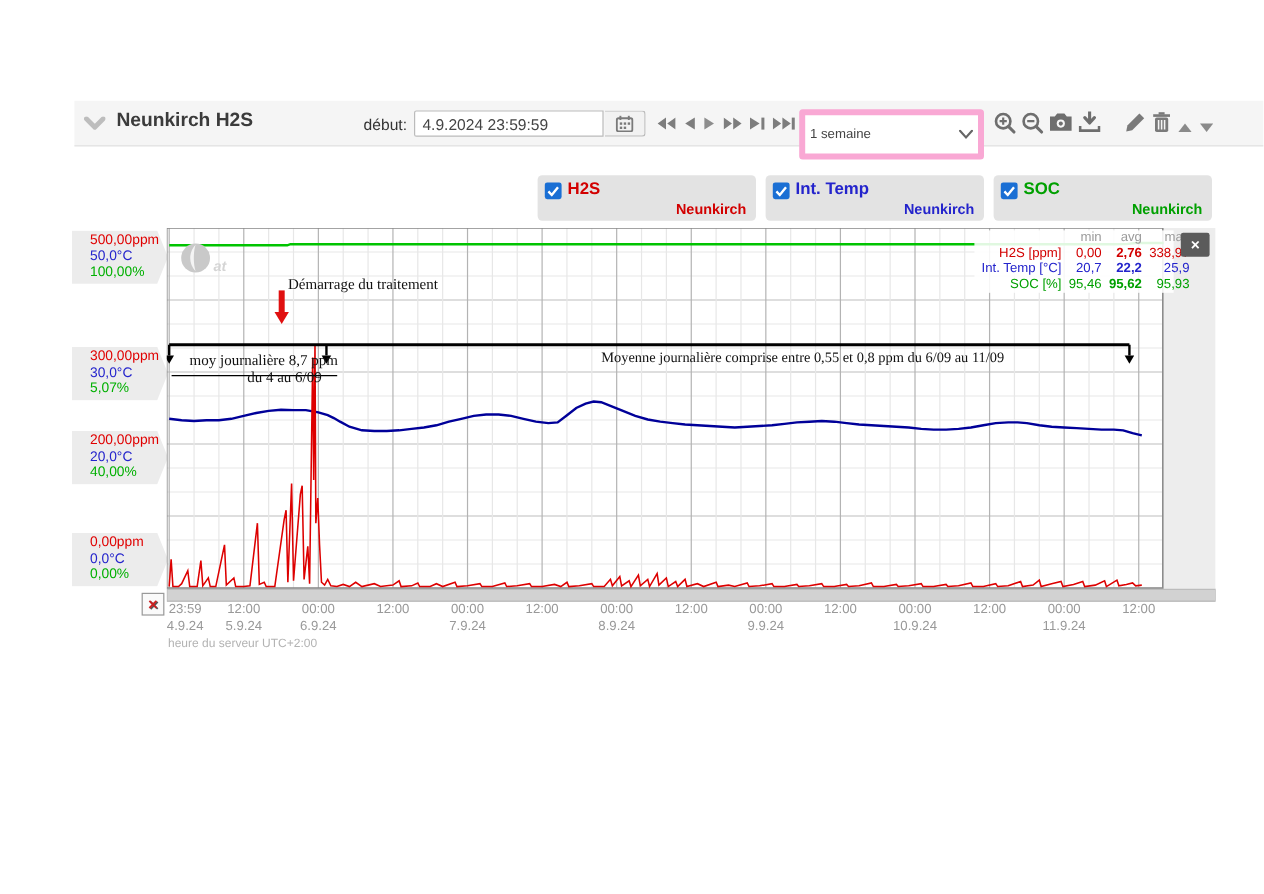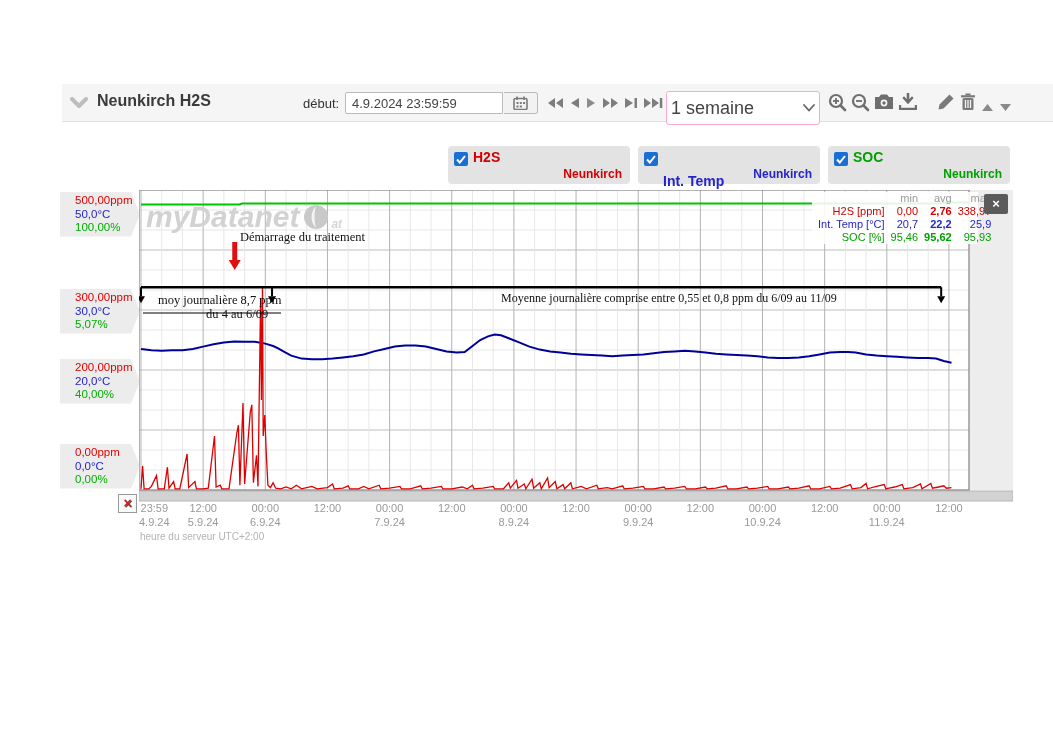--- a/index.html
+++ b/index.html
@@ -8,21 +8,21 @@
 
   
   .header { left:62px; top:84px; width:991px; height:38px; background:#f5f5f5; border-bottom:1px solid #e2e2e2; }
   .hdr-chevron { left:70px; top:97px; width:18px; height:12px; }
   .hdr-title { left:97px; top:92px; font-size:16px; font-weight:bold; color:#3b3b3b; }
   .debut-label { left:303px; top:96px; font-size:13px; color:#333; }
   .debut-input { left:345px; top:92px; width:158px; height:22px; border:1px solid #bbb; border-radius:2px 0 0 2px; font-size:13px; color:#444; padding:0 6px; background:#fff; font-family:"Liberation Sans",sans-serif; }
   .cal-btn { left:504px; top:92px; width:34px; height:22px; background:#f2f2f2; border:1px solid #bbb; border-left:none; border-radius:0 3px 3px 0; display:flex; align-items:center; justify-content:center; cursor:pointer; }
   .navgrp { top:94px; height:18px; display:flex; align-items:center; gap:6px; }
   .navbtn { display:flex; align-items:center; cursor:pointer; }
-  .range-select { left:666px; top:91px; width:154px; height:24px; border:1px solid #f9a8d4; border-radius:3px; background:#fff; font-size:18px; color:#444; padding:16px 4px; display:flex; align-items:center; justify-content:space-between; cursor:pointer; }
+  .range-select { left:666px; top:91px; width:154px; height:24px; border:5px solid #f9a8d4; border-radius:3px; background:#fff; font-size:11px; color:#444; padding:16px 4px; display:flex; align-items:center; justify-content:space-between; cursor:pointer; }
   .toolicon { top:93px; cursor:pointer; }
 
   
   .legend-box { top:146px; width:182px; height:38px; background:#e3e3e3; border-radius:4px;text-align:right; }
   .legend-check { left:6px; top:6px; width:14px; height:14px; background:#1a6fd4; border-radius:2px; position:absolute; display:flex; align-items:center; justify-content:center; cursor:pointer; }
   .legend-check svg { display:block; }
   .legend-label { position:absolute; left:25px; top:3px; font-size:14px; font-weight:bold; }
   .legend-station { position:absolute; right:8px; bottom:3px; font-size:12px; font-weight:bold; }
 
   
@@ -179,21 +179,21 @@
     </span>
   <span class="legend-label" style="color:#d20000;">H2S</span>
   <span class="legend-station" style="color:#d20000;">Neunkirch</span>
 </div>
 <div class="abs legend-box" style="left:638px;">
   <span class="legend-check">
       <svg width="10" height="9" viewBox="0 0 10 9">
         <path d="M1 4.5 L3.8 7.5 L9 1" stroke="#fff" stroke-width="2" fill="none"></path>
       </svg>
     </span>
-  <span class="legend-label" style="color:#2424cc;margin-top:24px;">Int. Temp</span>
+  <span class="legend-label" style="color:#2424cc;">Int. Temp</span>
   <span class="legend-station" style="color:#2424cc;">Neunkirch</span>
 </div>
 <div class="abs legend-box" style="left:828px;">
   <span class="legend-check">
       <svg width="10" height="9" viewBox="0 0 10 9">
         <path d="M1 4.5 L3.8 7.5 L9 1" stroke="#fff" stroke-width="2" fill="none"></path>
       </svg>
     </span>
   <span class="legend-label" style="color:#00a000;">SOC</span>
   <span class="legend-station" style="color:#00a000;">Neunkirch</span>
@@ -288,21 +288,20 @@
     <line x1="133.03291666666667" y1="97.20000000000002" x2="133.03291666666667" y2="106.20000000000002" stroke="#000" stroke-width="2"></line>
     <polygon points="129.03291666666667,106.20000000000002 137.03291666666667,106.20000000000002 133.03291666666667,113.20000000000002" fill="#000"></polygon>
     <line x1="802.18125" y1="97.20000000000002" x2="802.18125" y2="106.20000000000002" stroke="#000" stroke-width="2"></line>
     <polygon points="798.18125,106.20000000000002 806.18125,106.20000000000002 802.18125,113.20000000000002" fill="#000"></polygon>
     <line x1="4" y1="123" x2="142" y2="123" stroke="#000" stroke-width="1.2"></line>
     <line x1="95.74291666666667" y1="52" x2="95.74291666666667" y2="70" stroke="#e01010" stroke-width="5"></line>
     <polygon points="89.74291666666667,70 101.74291666666667,70 95.74291666666667,80" fill="#e01010"></polygon>
   </svg>
 
 <div class="abs watermark">
-  <span>myDatanet</span>
   <svg width="30" height="30" viewBox="0 0 30 30" style="margin-left:2px;">
     <circle cx="15" cy="15" r="12" fill="#c9c9c9"></circle>
     <path d="M15 4 C9 10 9 20 15 26 C13 20 13 10 15 4 Z" fill="#ffffff" opacity="0.8"></path>
   </svg>
   <span class="wm-at">at</span>
 </div>
 
 <div class="abs annot" style="left:240px;top:230px;font-size:12.5px;">Démarrage du traitement</div>
 <div class="abs annot" style="left:158px;top:293px;font-size:12.5px;">moy journalière 8,7 ppm</div>
 <div class="abs annot" style="left:206px;top:307px;font-size:12.5px;">du 4 au 6/09</div>

